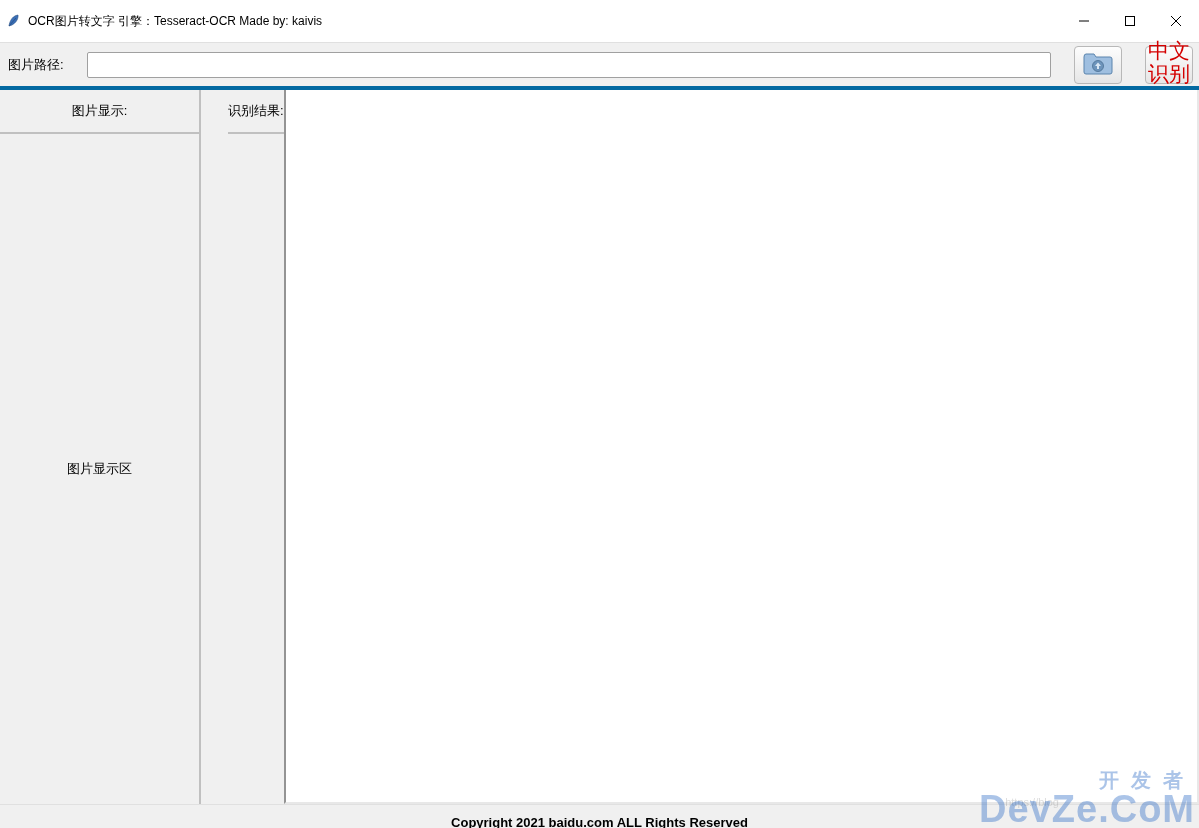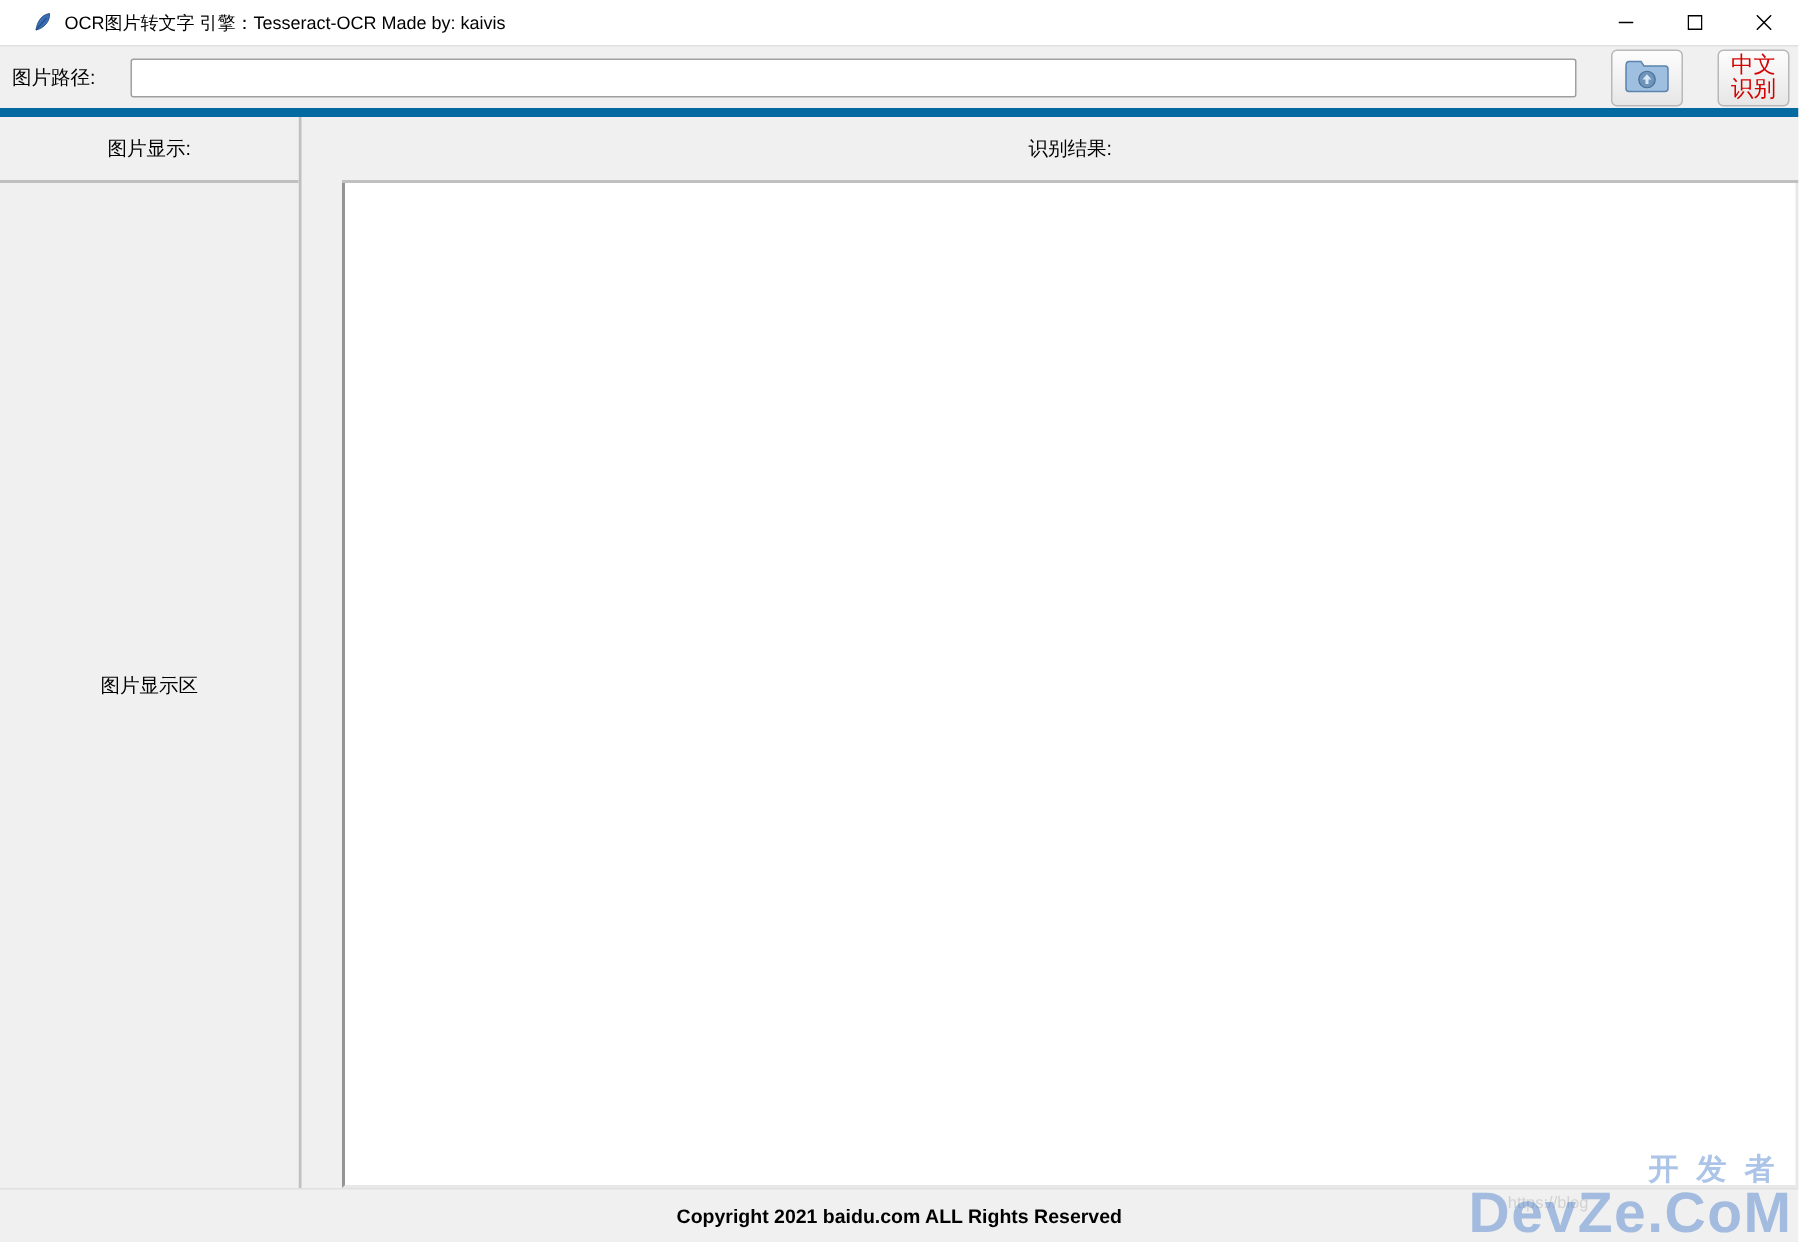--- a/index.html
+++ b/index.html
@@ -9,25 +9,25 @@
     font-family: "Microsoft YaHei", "Segoe UI", Arial, sans-serif;
     font-size: 13px;
     background: #ffffff;
     color: #000;
     overflow: hidden;
     position: relative;
   }
 
   
   .titlebar {
-    height: 30px;
-    background: #ffffff;
-    display: flex;
-    align-items: center;
-    padding-left: 21px;
+    height: 42px;
+    background: #ffffff;
+    display: flex;
+    align-items: center;
+    padding-left: 6px;
     border-bottom: 0;
   }
   .titlebar-icon {
     width: 16px; height: 16px;
     margin-right: 6px;
     display: inline-flex;
     align-items: center;
     justify-content: center;
   }
   .titlebar-title {
@@ -47,21 +47,21 @@
     color: #000;
     cursor: pointer;
   }
   .win-btn svg { width: 10px; height: 10px; stroke: #000; }
 
   
   .toolbar {
     height: 48px;
     background: #f0f0f0;
     border-top: 1px solid #e0e0e0;
-    border-bottom: 6px solid #0369a1;
+    border-bottom: 4px solid #0369a1;
     display: flex;
     align-items: center;
     padding: 0 6px 0 8px;
     gap: 23px;
   }
   .toolbar-label {
     font-size: 13px;
     color: #000;
     white-space: nowrap;
   }
@@ -86,25 +86,26 @@
   }
   .folder-icon-svg { width: 32px; height: 28px; }
   .recognize-btn {
     width: 48px; height: 38px;
     border: 1px solid #b8b8b8;
     border-radius: 4px;
     background: linear-gradient(#fdfdfd, #e6e6e6);
     display: flex; align-items: center; justify-content: center;
     cursor: pointer;
     color: #d40000;
-    font-size: 15px;
+    font-size: 21px;
     font-weight: 500;
     line-height: 1.05;
     text-align: center;
     white-space: pre;
+    font-family: Liberation Mono, monospace;
   }
 
   
   .main {
     display: flex;
     height: calc(828px - 30px - 48px - 36px);
     background: #f0f0f0;
   }
   .left-panel {
     width: 201px;
@@ -125,21 +126,21 @@
     display: flex;
     align-items: center;
     justify-content: center;
     font-size: 13px;
     color: #000;
     background: #f0f0f0;
   }
   .right-panel {
     flex: 1;
     display: flex;
-    flex-direction: column;
+    flex-direction: row;
     padding-left: 27px;
   }
   .right-body {
     flex: 1;
     background: #ffffff;
     border: 2px inset #e8e8e8;
     border-top: none;
     margin: 0;
   }
 

